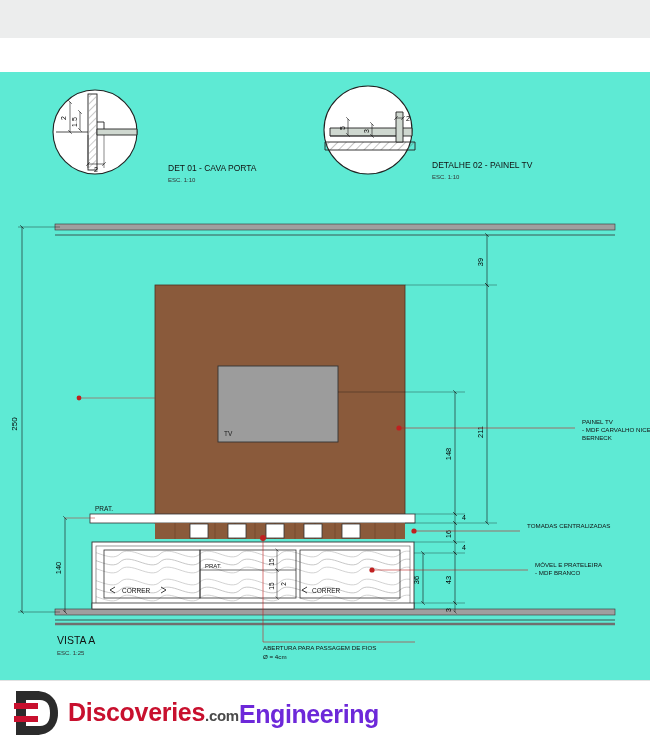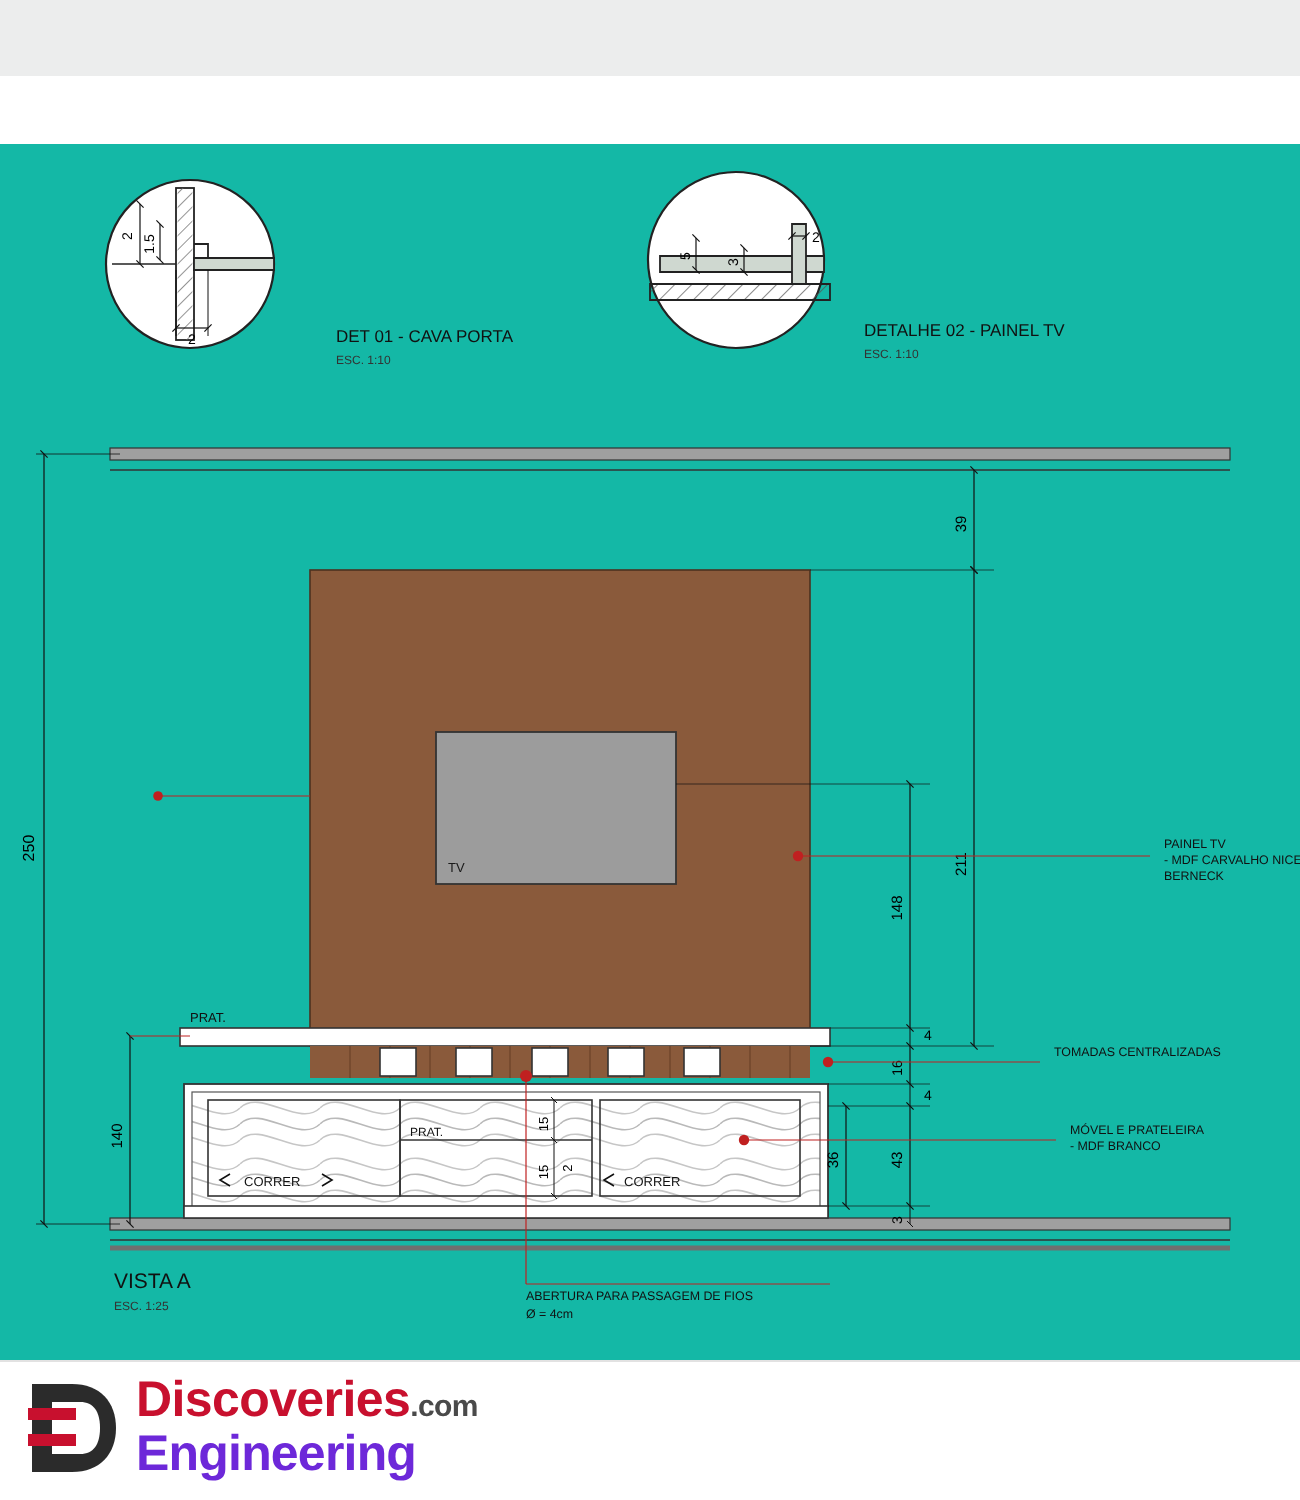--- a/index.html
+++ b/index.html
@@ -32,21 +32,21 @@
     left: 0; top: 38px;
     width: 650px; height: 34px;
     background: #ffffff;
     border-bottom: 1px solid #d8d8d8;
   }
   .drawing {
     position: absolute;
     left: 0; top: 72px;
     width: 650px;
     height: 608px;
-    background: #14b8a6;
+    background: #5eead4;
   }
   svg.cad { display: block; }
 
   
   .footer {
     position: absolute;
     left: 0; top: 680px;
     width: 650px; height: 70px;
     background: #ffffff;
     border-top: 1px solid #e2e2e2;
@@ -57,21 +57,20 @@
     display: flex;
     align-items: center;
     gap: 8px;
   }
   .brand-mark {
     width: 46px; height: 50px;
     position: relative;
   }
   .brand-text {
     display: flex;
-    flex-direction: column;
     line-height: 1.0;
   }
   .brand-disc {
     font-size: 25px;
     font-weight: bold;
     color: #c8102e;
     letter-spacing: -0.3px;
   }
   .brand-disc .dotcom {
     font-size: 15px;

